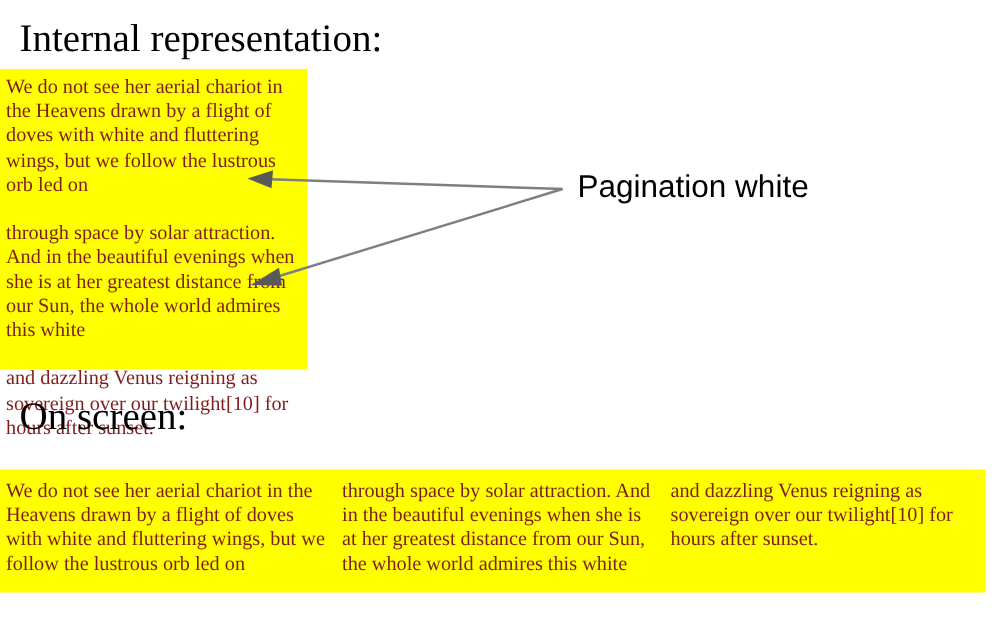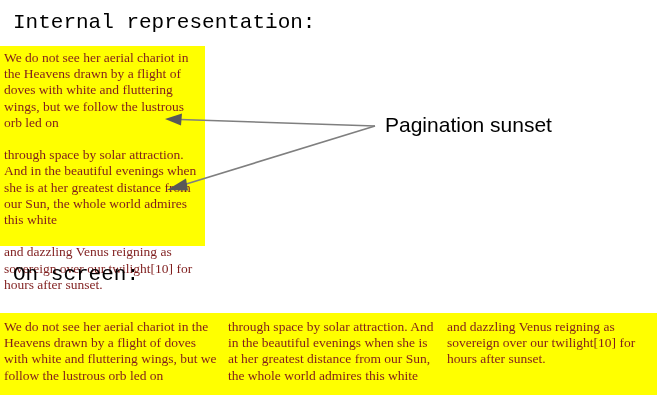--- a/index.html
+++ b/index.html
@@ -11,22 +11,22 @@
     width: 664px;
     height: 411px;
     position: relative;
     overflow: hidden;
     font-family: "Liberation Sans", sans-serif;
   }
 
   .heading {
     position: absolute;
     left: 13px;
-    font-family: Liberation Mono, monospace;
-    font-size: 21px;
+    font-family: Liberation Serif, serif;
+    font-size: 26px;
     font-weight: normal;
     color: #000000;
     letter-spacing: 0px;
     white-space: nowrap;
   }
   #heading-internal { top: 11px; }
   #heading-onscreen { top: 263px; }
 
   
   .internal-block {
@@ -110,21 +110,21 @@
 
 <svg id="struts-svg" viewBox="0 0 664 411">
 
   <line class="strut-line" x1="375" y1="126" x2="180" y2="119.5"></line>
   <polygon class="strut-head" points="165,119 182,113.5 181,125.5"></polygon>
 
   <line class="strut-line" x1="375" y1="126" x2="183" y2="185"></line>
   <polygon class="strut-head" points="167,190 186,178.5 188,190.5"></polygon>
 </svg>
 
-<div id="pagination-label">Pagination sunset</div>
+<div id="pagination-label">Pagination white</div>
 
 <div class="heading" id="heading-onscreen">On screen:</div>
 
 <div class="screen-band">
   <div class="screen-col serif-text" id="screen-col-0">We do not see her aerial chariot in the Heavens drawn by a flight of doves with white and fluttering wings, but we follow the lustrous orb led on</div>
   <div class="screen-col serif-text" id="screen-col-1">through space by solar attraction. And in the beautiful evenings when she is at her greatest distance from our Sun, the whole world admires this white</div>
   <div class="screen-col serif-text" id="screen-col-2">and dazzling Venus reigning as sovereign over our twilight[10] for hours after sunset.</div>
 </div>
 
 </body></html>

